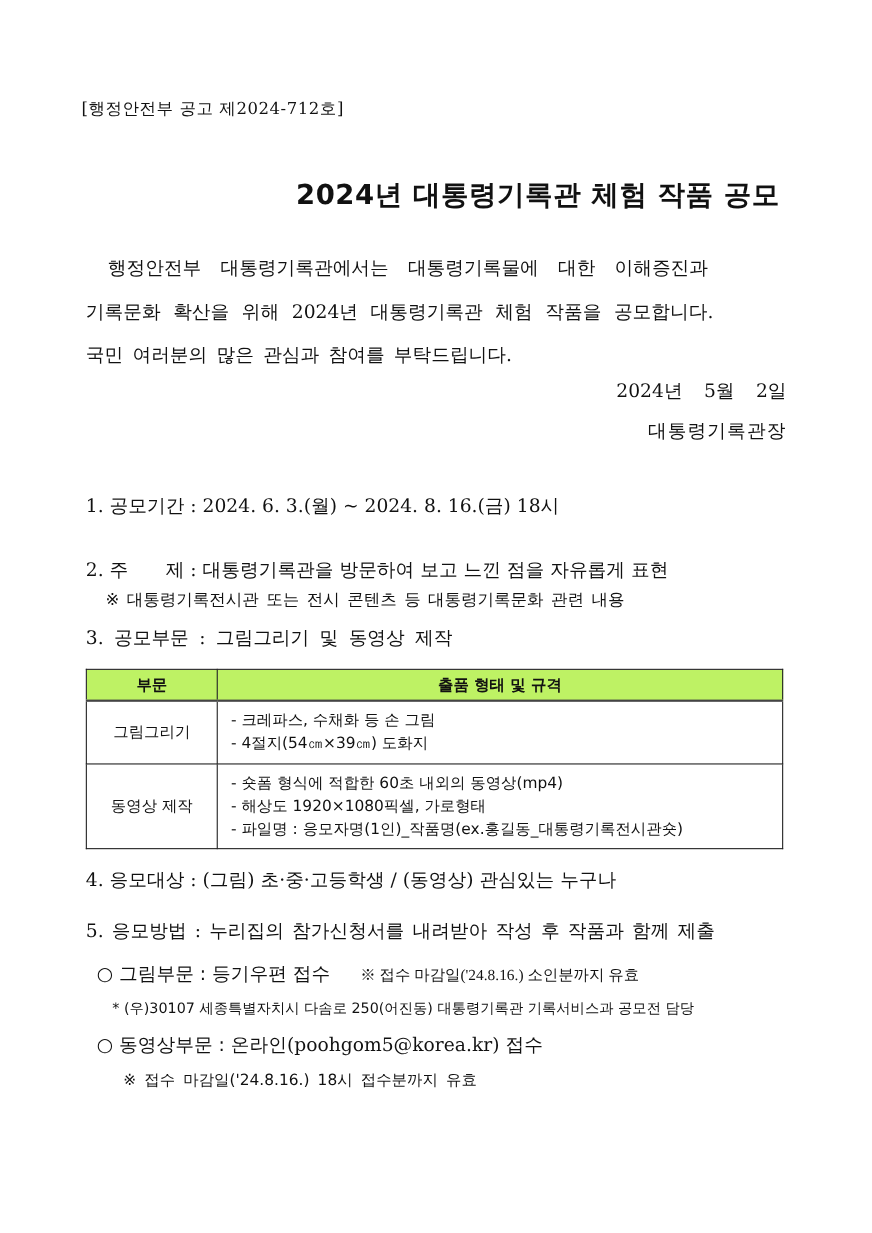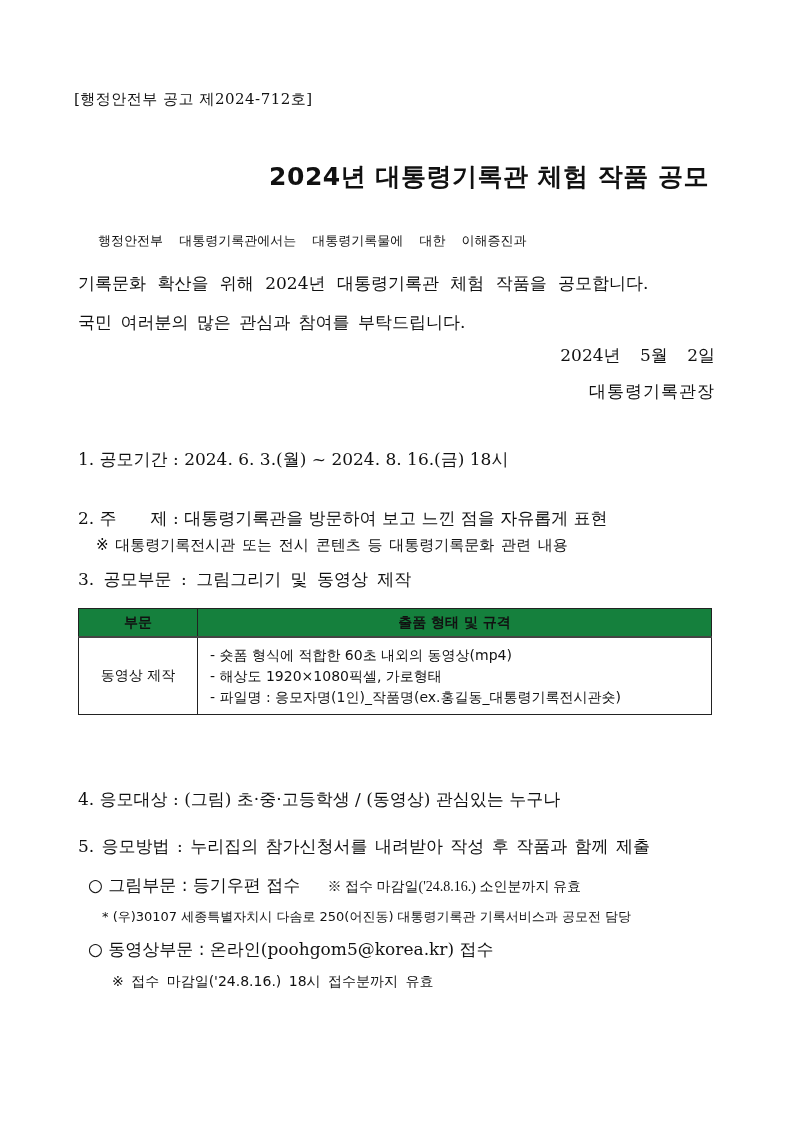--- a/index.html
+++ b/index.html
@@ -36,37 +36,37 @@
     .note-b { left: 112px; top: 973px; font-size: 14px; font-family: "DejaVu Sans", "Liberation Sans", sans-serif; word-spacing: 3px; }
 
     table.spec {
       position: absolute; left: 78px; top: 608px; width: 634px;
       border-collapse: collapse;
       font-family: "DejaVu Sans", "Liberation Sans", sans-serif;
       font-size: 14px; color: #111;
     }
     table.spec th, table.spec td { border: 1px solid #222; }
     table.spec th {
-      background: #15803d; font-weight: bold; height: 27px; padding: 0;
+      background: #bef264; font-weight: bold; height: 27px; padding: 0;
       border-bottom: 2px solid #444;
     }
     table.spec td.cat { width: 116px; text-align: center; vertical-align: middle; }
     table.spec td.desc { padding: 3px 10px 3px 12px; line-height: 21px; }
     table.spec tr.r1 td { height: 50px; }
     table.spec tr.r2 td { height: 70px; }
     .desc-line { display: block; white-space: nowrap; }
   </style>
 </head>
 <body>
 
 <div class="abs notice-no">[행정안전부 공고 제2024-712호]</div>
 
 <div class="abs title">2024년 대통령기록관 체험 작품 공모</div>
 
-<div class="abs intro-line l1" style="font-size:13px">행정안전부 대통령기록관에서는 대통령기록물에 대한 이해증진과</div>
+<div class="abs intro-line l1" style="font-size:17px">행정안전부 대통령기록관에서는 대통령기록물에 대한 이해증진과</div>
 <div class="abs intro-line l2" style="font-size:17px">기록문화 확산을 위해 2024년 대통령기록관 체험 작품을 공모합니다.</div>
 <div class="abs intro-line l3" style="font-size:17px">국민 여러분의 많은 관심과 참여를 부탁드립니다.</div>
 
 <div class="abs date">2024년 5월 2일</div>
 <div class="abs issuer">대통령기록관장</div>
 
 <div class="abs item i1">1. 공모기간 : 2024. 6. 3.(월) ~ 2024. 8. 16.(금) 18시</div>
 
 <div class="abs item i2">
   <span>2. 주　　제 : </span><span>대통령기록관을 방문하여 보고 느낀 점을 자유롭게 표현</span>
@@ -76,20 +76,27 @@
 <div class="abs item i3">3. 공모부문 : 그림그리기 및 동영상 제작</div>
 
 <table class="spec">
   <thead>
     <tr>
       <th>부문</th>
       <th>출품 형태 및 규격</th>
     </tr>
   </thead>
   <tbody>
+    <tr class="r1">
+      <td class="cat">그림그리기</td>
+      <td class="desc">
+        <span class="desc-line">- 크레파스, 수채화 등 손 그림</span>
+        <span class="desc-line">- 4절지(54㎝×39㎝) 도화지</span>
+      </td>
+    </tr>
     <tr class="r2">
       <td class="cat">동영상 제작</td>
       <td class="desc">
         <span class="desc-line">- 숏폼 형식에 적합한 60초 내외의 동영상(mp4)</span>
         <span class="desc-line">- 해상도 1920×1080픽셀, 가로형태</span>
         <span class="desc-line">- 파일명 : 응모자명(1인)_작품명(ex.홍길동_대통령기록전시관숏)</span>
       </td>
     </tr>
   </tbody>
 </table>

